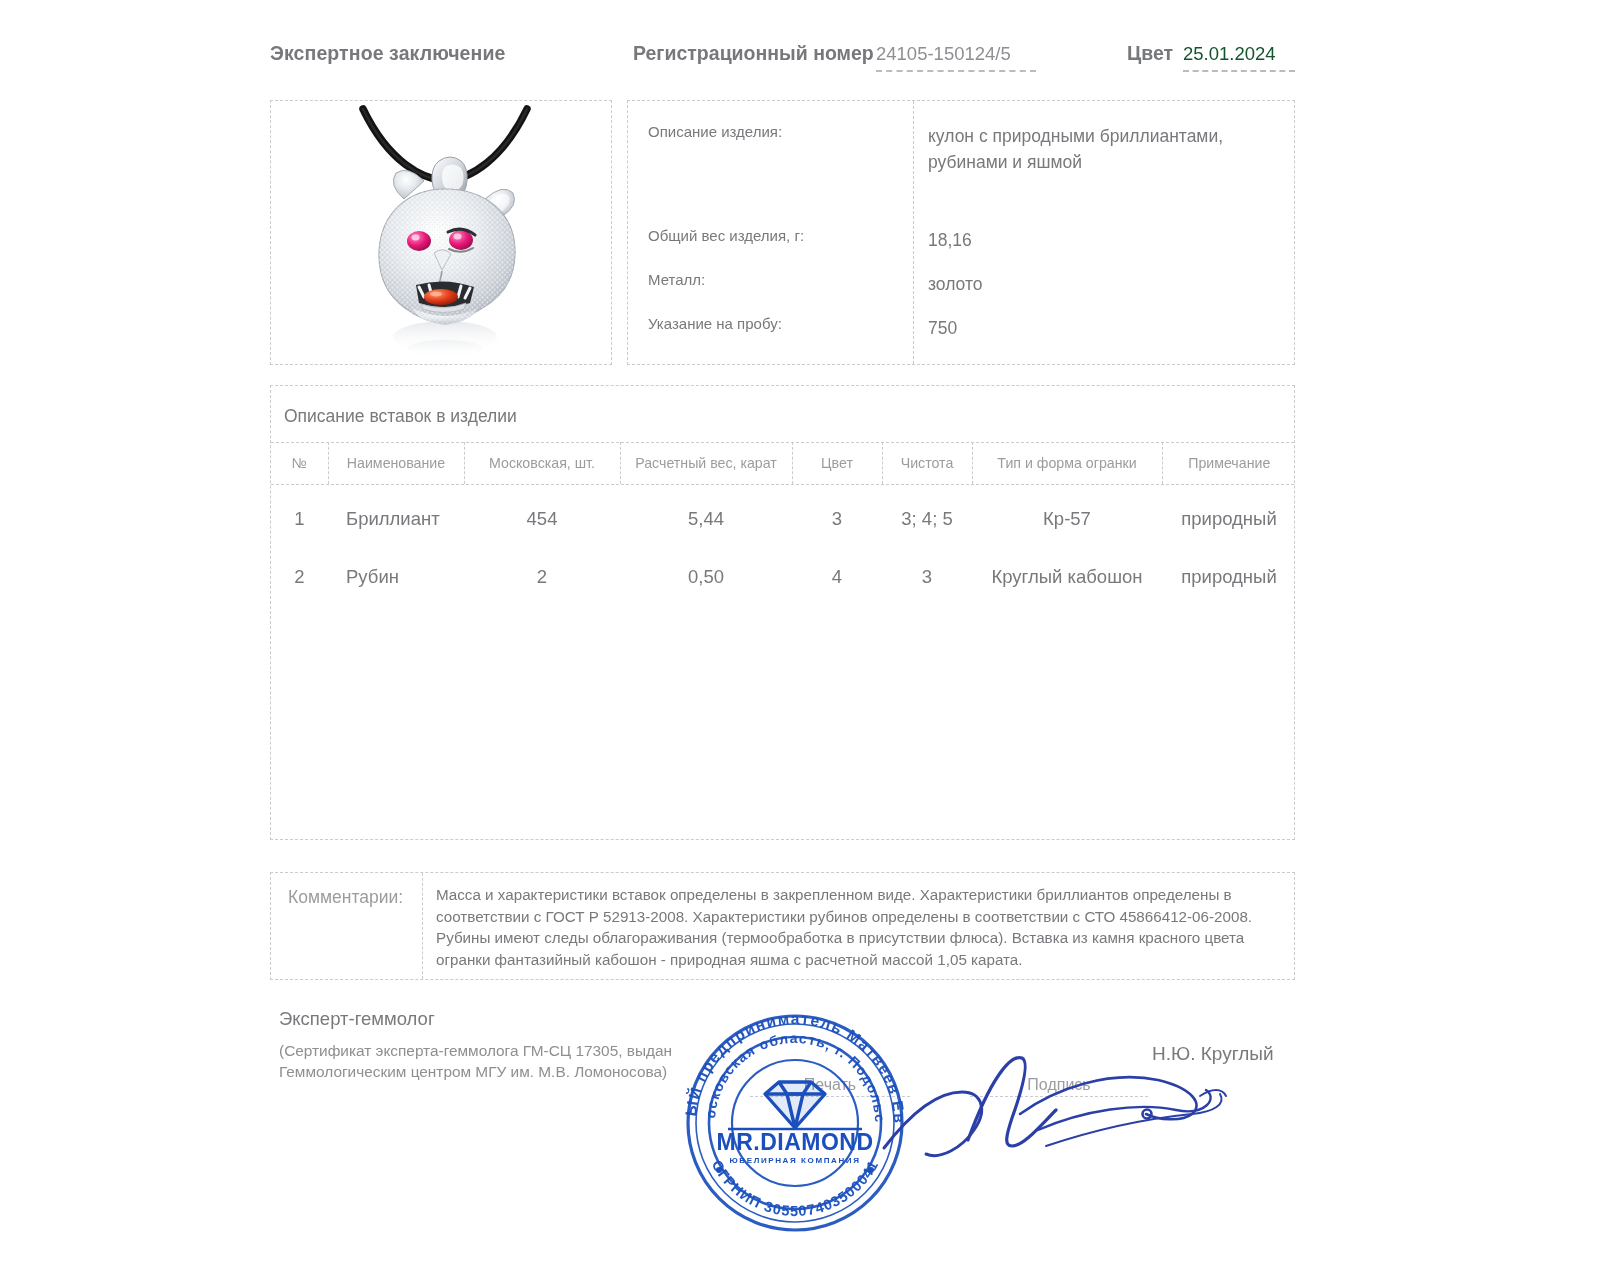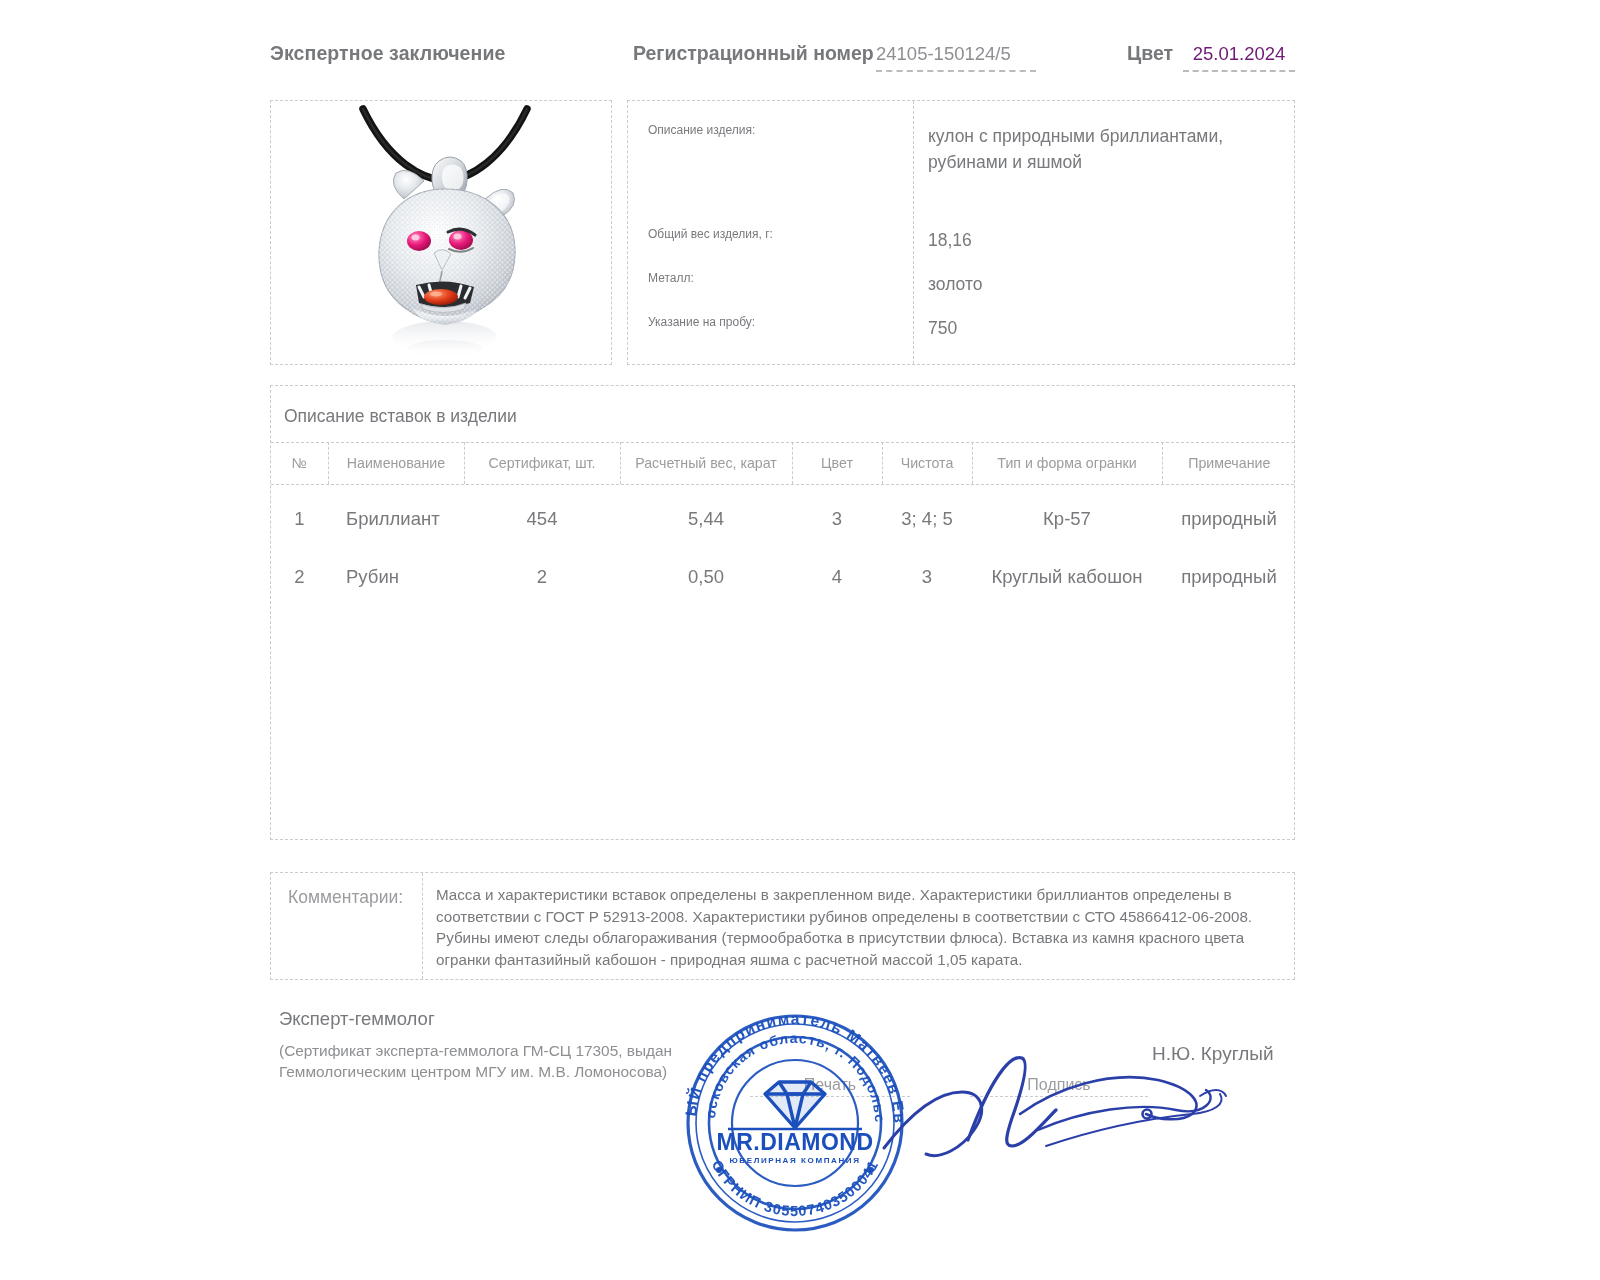--- a/index.html
+++ b/index.html
@@ -70,25 +70,24 @@
     font-weight: bold;
     color: #76787b;
     white-space: nowrap;
   }
   .hdr-date-value {
     position: absolute;
     left: 913px;
     top: 5px;
     width: 112px;
     font-size: 18.5px;
-    color: #701a75;
+    color: #14532d;
     border-bottom: 2px dashed #b9bbbe;
     padding-bottom: 5px;
     white-space: nowrap;
-    text-align: center;
   }
 
   
   .dbox {
     position: absolute;
     border: 1.6px dashed #c9cbce;
     box-sizing: border-box;
     background: transparent;
   }
 
@@ -118,21 +117,21 @@
     position: absolute;
     left: 285px;
     top: 0;
     width: 0;
     height: 100%;
     border-left: 1.6px dashed #c9cbce;
   }
   .spec-label {
     position: absolute;
     left: 20px;
-    font-size: 12px;
+    font-size: 15px;
     color: #77797c;
     white-space: nowrap;
   }
   .spec-value {
     position: absolute;
     left: 300px;
     font-size: 17.5px;
     color: #77797c;
     line-height: 26px;
     width: 355px;
@@ -438,21 +437,21 @@
         <col style="width:172px">
         <col style="width:90px">
         <col style="width:90px">
         <col style="width:190px">
         <col style="width:134px">
       </colgroup>
       <thead>
         <tr>
           <th>№</th>
           <th>Наименование</th>
-          <th>Сертификат, шт.</th>
+          <th>Московская, шт.</th>
           <th>Расчетный вес, карат</th>
           <th>Цвет</th>
           <th>Чистота</th>
           <th>Тип и форма огранки</th>
           <th>Примечание</th>
         </tr>
       </thead>
       <tbody>
         <tr>
           <td>1</td>

